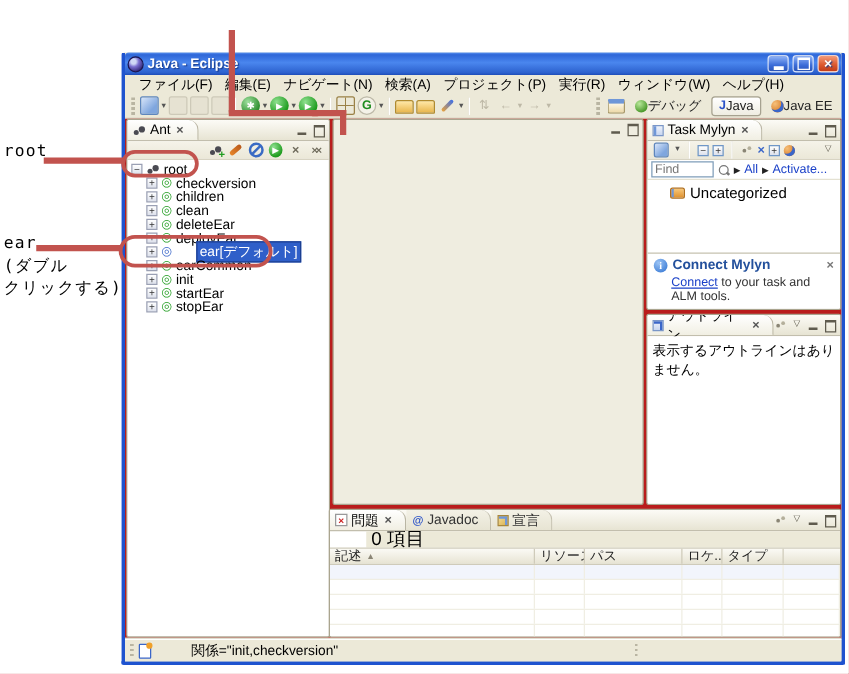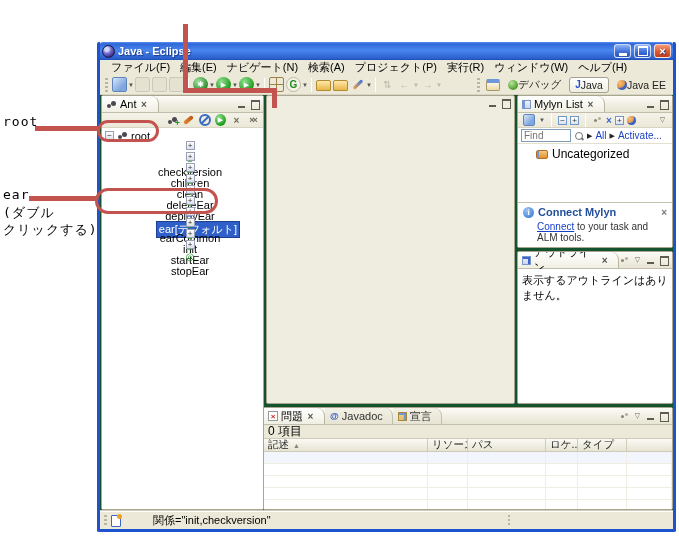--- a/index.html
+++ b/index.html
@@ -58,21 +58,21 @@
 
   .persp { margin-left:auto; display:flex; align-items:center; gap:3px; font-size:10.5px; color:#222; }
   .pico { width:14px; height:12px; background:linear-gradient(#fdf6e4,#ecd9a8); border:1px solid #a89868; border-top:4px solid #6f97d8; border-radius:2px; }
   .pitem { display:flex; align-items:center; gap:0; padding:1px 5px; border-radius:3px; }
   .pitem.sel { background:linear-gradient(#ffffff,#efede1); border:1px solid #a6a290; }
   .pi-debug { width:10px; height:10px; border-radius:50%; background:radial-gradient(circle at 35% 30%,#b9e89a,#4f9c2f 70%); }
   .pi-java { color:#2a52c8; font-weight:bold; font-size:10px; }
   .pi-javaee { width:10px; height:10px; border-radius:50%; background:radial-gradient(circle at 30% 30%,#f6c07a,#d87e2a 70%); box-shadow:inset -2px -2px 0 #3a66c9; }
 
   
-  .workspace { flex:1; position:relative; background:#14532d; }
+  .workspace { flex:1; position:relative; background:#b91c1c; }
   .view { position:absolute; background:#fff; border:1px solid #aaa58f; border-radius:2px;
     display:flex; flex-direction:column; overflow:hidden; }
   .v-ant { left:1px; top:0; width:163px; height:415px; }
   .v-editor { left:166px; top:0; width:249px; height:309px; background:#EFEDE0; }
   .v-task { left:417px; top:0; width:156px; height:153px; }
   .v-outline { left:417px; top:156px; width:156px; height:153px; }
   .v-problems { left:163px; top:312px; width:410px; height:103px; }
 
   .vhead { height:17px; flex-shrink:0; display:flex; align-items:stretch;
     background:linear-gradient(#fcfbf6,#e7e4d3); border-bottom:1px solid #c2bead; font-size:11px; }
@@ -103,21 +103,21 @@
   .ai-search::after { content:""; width:11px; height:4px; border-radius:2px; background:linear-gradient(90deg,#e8872a,#b8581a); transform:rotate(-40deg); }
   .ai-filter { border:2px solid #3a6bc4; border-radius:50%; width:12px; height:12px; position:relative; }
   .ai-filter::after { content:""; position:absolute; left:-1px; top:3px; width:10px; height:2px; background:#3a6bc4; transform:rotate(-45deg); }
   .ai-x { color:#6f6b5c; font-weight:bold; font-size:10px; }
   .ai-x::after { content:"×"; }
   .ai-xx { color:#6f6b5c; font-weight:bold; font-size:9px; letter-spacing:-2px; }
   .ai-xx::after { content:"××"; }
 
   .tree { flex:1; background:#fff; padding-top:2px; font-size:11px; color:#000; }
   .trow { display:flex; align-items:center; gap:3px; height:11px; padding-left:3px; white-space:nowrap; }
-  .trow.indent { padding-left:15px;flex-direction:column; }
+  .trow.indent { padding-left:15px; }
   .twist { width:9px; height:9px; flex-shrink:0; border:1px solid #9aa0b4; background:linear-gradient(#fff,#dde1ec);
     font-size:8px; line-height:7px; text-align:center; color:#333; }
   .twist::after { content:"+"; }
   .twist.open::after { content:"−"; }
   .tgt { color:#1f9c1f; font-size:10px; line-height:1; }
   .tgt::after { content:"◎"; }
   .tgt.blue { color:#3a66c9; }
   .tlabel.sel { background:#2f5fc9; color:#fff; padding:0 2px; border:1px solid #1c3f91;margin-left:16px; }
 
   .editor-head { display:flex; justify-content:flex-end; gap:2px; padding:2px 3px 0 0; }
@@ -146,21 +146,21 @@
   .link-u { color:#1a40c8; text-decoration:underline;margin-top:31px; }
 
   .pane-msg { padding:4px 4px; font-size:11px; color:#000; background:#fff; flex:1; }
 
   
   .tab-ico-problems { width:10px; height:10px; background:#fff; border:1px solid #999; position:relative; font-size:8px; color:#c22; line-height:9px; text-align:center; }
   .tab-ico-problems::after { content:"×"; font-weight:bold; }
   .tab-ico-javadoc { color:#2a52c8; font-weight:bold; font-size:9px; }
   .tab-ico-javadoc::after { content:"@"; }
   .tab-ico-decl { width:9px; height:9px; background:linear-gradient(135deg,#f4dc94,#d8b050); border:1px solid #a8863a; box-shadow:inset -2px 2px 0 #6f97d8; }
-  .pcount { height:13px; flex-shrink:0; display:flex; align-items:center; padding-left:4px; font-size:12px; background:#ECE9D8; }
+  .pcount { height:13px; flex-shrink:0; display:flex; align-items:center; padding-left:4px; font-size:15px; background:#ECE9D8;margin-left:29px; }
   .phead { height:14px; flex-shrink:0; display:flex; font-size:10.5px; color:#222;
     background:linear-gradient(#fbfaf5,#e7e4d3); border-top:1px solid #cfcbba; border-bottom:1px solid #cfcbba; }
   .pc { display:flex; align-items:center; gap:4px; padding:0 4px; border-right:1px solid #cfcbba; overflow:hidden; white-space:nowrap; }
   .c0 { width:164px; } .c1 { width:40px; } .c2 { width:78px; } .c3 { width:32px; } .c4 { width:49px; } .c5 { flex:1; border-right:0; }
   .sort { color:#8a8575; font-size:7px; }
   .sort::after { content:"▲"; }
   .pbody { flex:1; background:#fff; }
   .prow { height:12px; display:flex; border-bottom:1px solid #f0eee3; }
   .prow:first-child { background:#f2f5fc; }
   .prow .pc { border-right:1px solid #f0eee3; }
@@ -348,21 +348,21 @@
         <div class="editor-head">
           <span class="mb mb-min"></span>
           <span class="mb mb-max"></span>
         </div>
       </div>
 
       <div class="view v-task">
         <div class="vhead">
           <div class="vtab">
             <span class="tab-ico-decl" style="box-shadow:inset 2px 0 0 #6f97d8;background:linear-gradient(#eef2fb,#c8d6f0);border-color:#7a96c8"></span>
-            <span>Mylyn List</span>
+            <span>Task Mylyn</span>
             <span class="tclose"></span>
           </div>
           <div class="vh-sp"></div>
           <div class="vh-ctl">
             <span class="mb mb-min"></span>
             <span class="mb mb-max"></span>
           </div>
         </div>
         <div class="vbar" style="justify-content:flex-start">
           <span class="tbi i-newwiz" style="width:12px;height:12px"></span>

